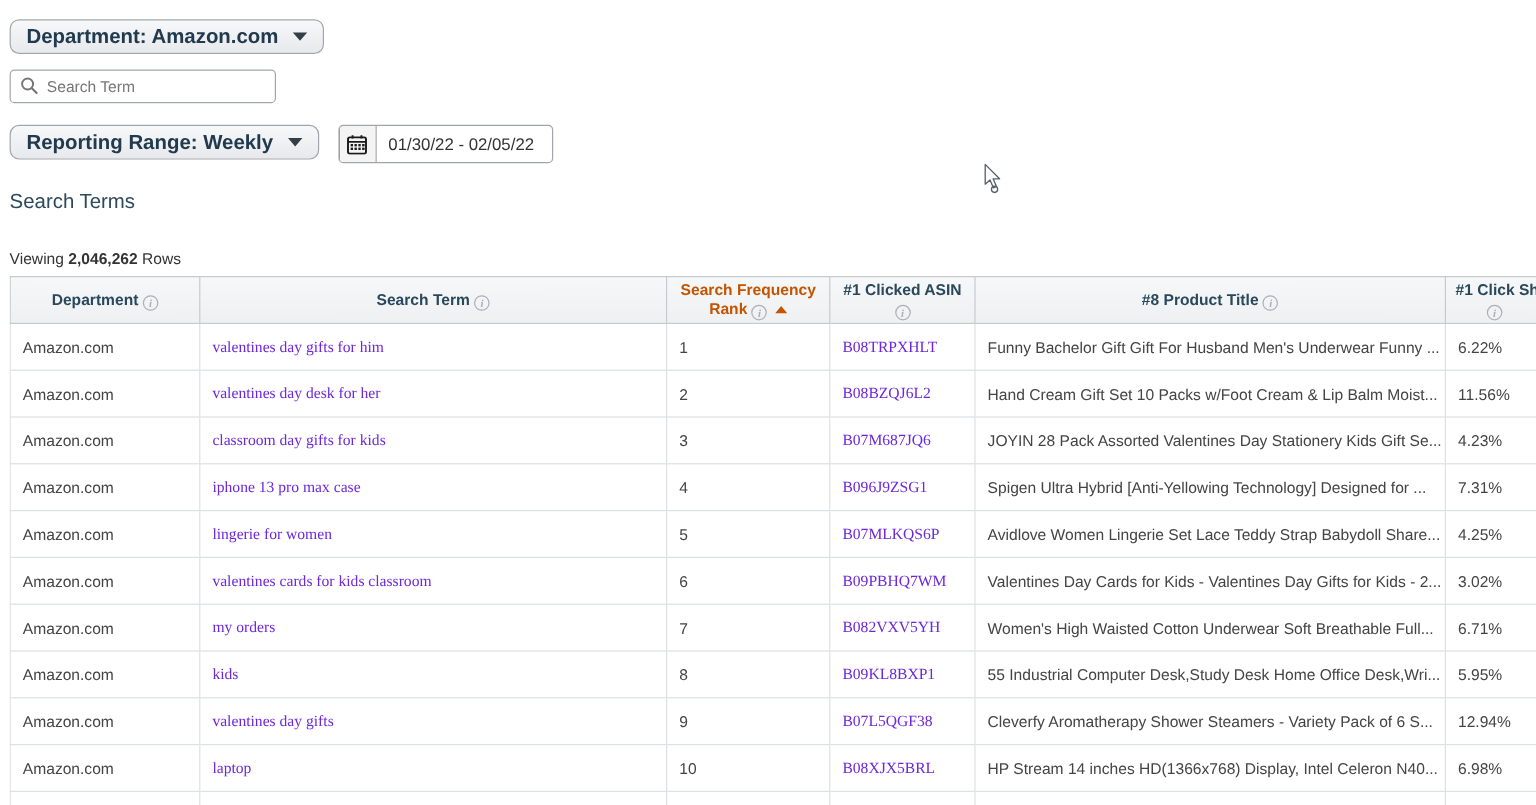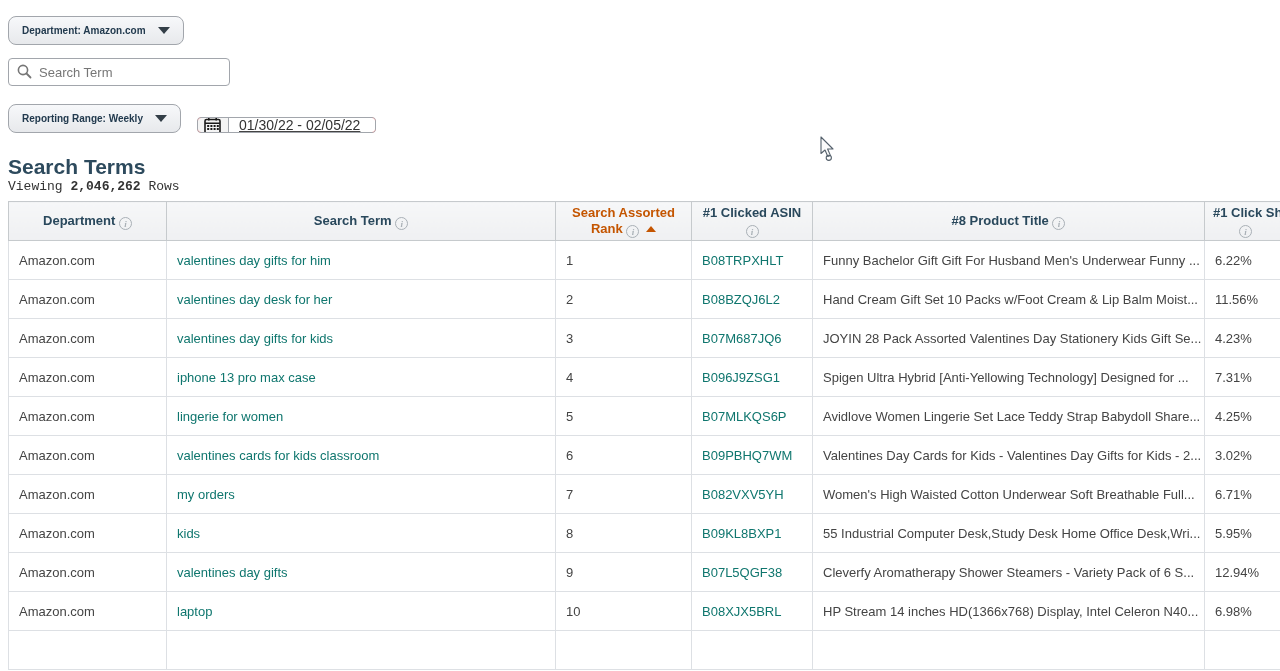--- a/index.html
+++ b/index.html
@@ -12,21 +12,21 @@
     position: relative;
   }
   .content { padding-left: 8px; }
 
   
   .btn-dropdown {
     display: inline-flex; align-items: center; gap: 12px;
     height: 29px; padding: 0 13px;
     background: linear-gradient(#f7f8fa, #e7e9ec);
     border: 1px solid #a2a6ac; border-radius: 8px;
-    font-weight: bold; color: #223a4e; font-size: 10px;
+    font-weight: bold; color: #223a4e; font-size: 17px;
     cursor: pointer;
   }
   .caret-down {
     width: 0; height: 0; display: inline-block;
     border-left: 6px solid transparent; border-right: 6px solid transparent;
     border-top: 7px solid #333e47;
   }
 
   
   .filters-row2 { margin-top: 13px; display: flex; gap: 13px; }
@@ -35,59 +35,58 @@
     width: 100%; height: 100%;
     border: 1px solid #a2a6ac; border-radius: 4px;
     padding: 0 8px 0 30px; font-size: 13px;
     font-family: "Liberation Sans", sans-serif;
     color: #333; outline: none;
   }
   .search-box input::placeholder { color: #767676; opacity: 1; }
   .search-box .mag { position: absolute; left: 9px; top: 6px; }
 
   
-  .filters-row3 { margin-top: 18px; display: flex; align-items: flex-end; gap: 16px; }
+  .filters-row3 { margin-top: 18px; display: flex; align-items: flex-start; gap: 16px; }
   .date-group {
-    display: inline-flex; align-items: stretch; height: 16px;
+    display: inline-flex; align-items: stretch; height: 32px;
     border: 1px solid #a2a6ac; border-radius: 4px; overflow: hidden;
     background: #ef4444;
-    text-decoration: underline;
   }
   .date-group .cal-seg {
     width: 31px; display: flex; align-items: center; justify-content: center;
     background: #f4f4f4; border-right: 1px solid #a2a6ac; cursor: pointer;
   }
   .date-group input {
     width: 146px; border: none; outline: none;
     padding: 0 10px; font-size: 14px; color: #333;
     font-family: "Liberation Sans", sans-serif;
   }
 
   
-  .page-title { margin: 22px 0 0 0; font-size: 21px; font-weight: 700; color: #2d4a5d; }
-  .viewing { color: #333; font-family: Liberation Mono, monospace; }
+  .page-title { margin: 22px 0 0 0; font-size: 17px; font-weight: 400; color: #2d4a5d; }
+  .viewing { margin-top: 30px; color: #333; }
   .viewing b { font-weight: bold; }
 
   
   .table-clip { margin-top: 7px; width: 1272px; overflow: hidden; }
   table { border-collapse: collapse; table-layout: fixed; width: 1346px; }
   col.c1 { width: 158px; } col.c2 { width: 389px; } col.c3 { width: 136px; }
   col.c4 { width: 121px; } col.c5 { width: 392px; } col.c6 { width: 150px; }
   th {
     height: 39px; background: linear-gradient(#f6f7f8, #eff0f2);
     border: 1px solid #c6cacd; color: #29485c; font-size: 13px;
     font-weight: bold; text-align: center; padding: 2px 6px;
     line-height: 16px; cursor: pointer;
   }
   th.sorted { color: #c45500; }
   td {
     height: 39px; border: 1px solid #dde0e4; background: #fff;
     padding: 0 8px 0 10px; white-space: nowrap; overflow: hidden;
   }
-  td a { color: #0f766e; text-decoration: none; cursor: pointer; }
+  td a { color: #6d28d9; text-decoration: none; cursor: pointer; font-family: Liberation Serif, serif; }
   .info {
     display: inline-block; width: 13px; height: 13px;
     border: 1px solid #a9b0b6; border-radius: 50%;
     color: #a9b0b6; font-size: 9px; line-height: 12px;
     text-align: center; vertical-align: -2px; font-weight: bold;
     font-family: "Liberation Serif", serif; cursor: pointer;
   }
   .info::before { content: "i"; font-style: italic; }
   .sort-asc {
     display: inline-block; width: 0; height: 0; margin-left: 3px;
@@ -166,21 +165,21 @@
         <tr>
           <th>
             <span>Department</span>
             <span class="info"></span>
           </th>
           <th>
             <span>Search Term</span>
             <span class="info"></span>
           </th>
           <th class="sorted">
-            <span>Search Assorted</span><br>
+            <span>Search Frequency</span><br>
             <span>Rank</span>
             <span class="info"></span>
             <span class="sort-asc"></span>
           </th>
           <th>
             <span>#1 Clicked ASIN</span><br>
             <span class="info"></span>
           </th>
           <th>
             <span>#8 Product Title</span>
@@ -207,21 +206,21 @@
     <td class="c-dept">Amazon.com</td>
     <td class="c-term"><a>valentines day desk for her</a></td>
     <td class="c-rank">2</td>
     <td class="c-asin"><a>B08BZQJ6L2</a></td>
     <td class="c-title">Hand Cream Gift Set 10 Packs w/Foot Cream &amp; Lip Balm Moist...</td>
     <td class="c-share">11.56%</td>
   </tr>
 
   <tr>
     <td class="c-dept">Amazon.com</td>
-    <td class="c-term"><a>valentines day gifts for kids</a></td>
+    <td class="c-term"><a>classroom day gifts for kids</a></td>
     <td class="c-rank">3</td>
     <td class="c-asin"><a>B07M687JQ6</a></td>
     <td class="c-title">JOYIN 28 Pack Assorted Valentines Day Stationery Kids Gift Se...</td>
     <td class="c-share">4.23%</td>
   </tr>
 
   <tr>
     <td class="c-dept">Amazon.com</td>
     <td class="c-term"><a>iphone 13 pro max case</a></td>
     <td class="c-rank">4</td>

